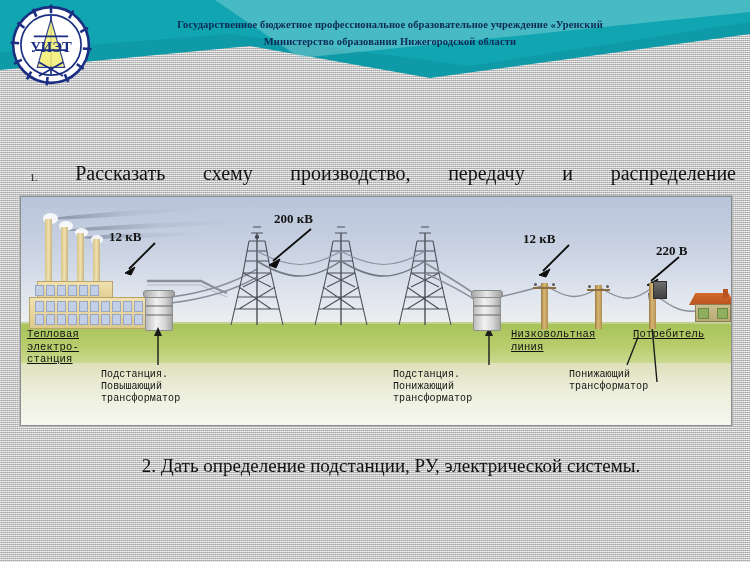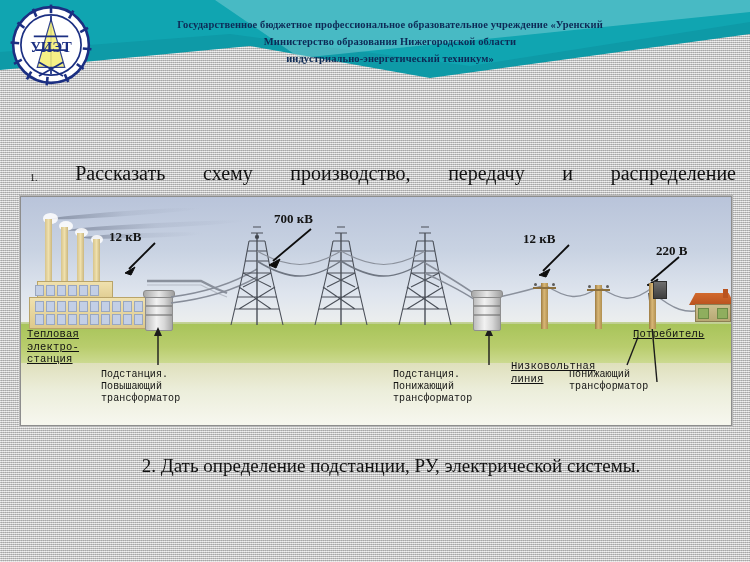--- a/index.html
+++ b/index.html
@@ -167,21 +167,20 @@
         <path d="M50,20 L34,76 L66,76 Z" fill="#f4ef7a" opacity=".9" stroke="#1b2f82" stroke-width="1.4"></path>
         <path d="M30,40 L70,40 M32,56 L68,56" stroke="#1b2f82" stroke-width="2"></path>
         <path d="M36,70 L64,86 M64,70 L36,86" stroke="#1b2f82" stroke-width="2"></path>
         <text x="50" y="58" font-family="Liberation Serif, serif" font-size="17" font-weight="bold" fill="#1b2f82" text-anchor="middle">УИЭТ</text>
       </g>
     </svg>
 
     <div class="hdr-text">
       <div>Государственное бюджетное профессиональное образовательное учреждение «Уренский</div>
       <div>Министерство образования Нижегородской области</div>
-      <div>индустриально-энергетический техникум»</div>
     </div>
   </div>
 
 
   <div id="task1">
     <span class="num">1.</span>
     <span>Рассказать</span>
     <span>схему</span>
     <span>производство,</span>
     <span>передачу</span>
@@ -349,30 +348,30 @@
     <div class="pole" style="left:628px;top:86px;width:7px;height:46px;"></div>
     <div class="boxtr" style="left:632px;top:84px;width:12px;height:16px;"></div>
 
     <div class="house-roof" style="left:668px;top:96px;width:46px;height:4px;clip-path:polygon(0% 100%,14% 0%,86% 0%,100% 100%);height:12px;"></div>
     <div class="house-wall" style="left:674px;top:107px;width:34px;height:16px;"></div>
     <div class="house-win" style="left:677px;top:111px;width:9px;height:9px;"></div>
     <div class="house-win" style="left:696px;top:111px;width:9px;height:9px;"></div>
     <div style="position:absolute;left:702px;top:92px;width:5px;height:9px;background:#b9531f;"></div>
 
     <div class="lbl kv" style="left:88px;top:32px;">12 кВ</div>
-    <div class="lbl kv" style="left:253px;top:14px;">700 кВ</div>
+    <div class="lbl kv" style="left:253px;top:14px;">200 кВ</div>
     <div class="lbl kv" style="left:502px;top:34px;">12 кВ</div>
     <div class="lbl kv" style="left:635px;top:46px;">220 В</div>
 
     <div class="gl" style="left:6px;top:131px;">
       <div>Тепловая</div>
       <div>электро-</div>
       <div>станция</div>
     </div>
-    <div class="gl" style="left:490px;top:131px;margin-top:32px;">
+    <div class="gl" style="left:490px;top:131px;">
       <div>Низковольтная</div>
       <div>линия</div>
     </div>
     <div class="gl" style="left:612px;top:131px;">
       <div>Потребитель</div>
     </div>
 
     <div class="bl" style="left:80px;top:172px;">
       <div>Подстанция.</div>
       <div>Повышающий</div>

